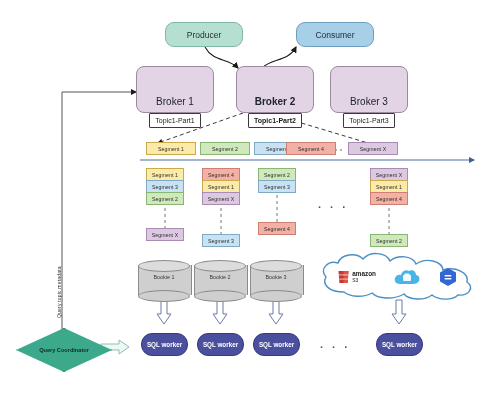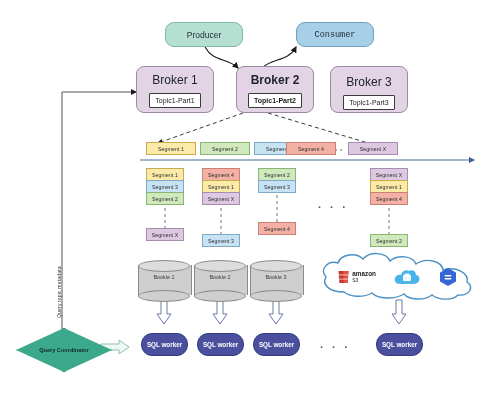--- a/index.html
+++ b/index.html
@@ -7,26 +7,26 @@
     width:500px;height:393px;background:#ffffff;overflow:hidden;
     font-family:"Liberation Sans","DejaVu Sans",sans-serif;
     -webkit-font-smoothing:antialiased;
   }
   #canvas{position:relative;width:500px;height:393px;}
   .node{position:absolute;box-sizing:border-box;display:flex;align-items:center;justify-content:center;text-align:center;}
 
   
   .actor{border-radius:9px;font-size:8.5px;color:#1d2b33;border:1px solid #7b9aa8;}
   .actor.producer{background:#b5dfd0;border-color:#7fb9a5;}
-  .actor.consumer{background:#a8cfe8;border-color:#6f9fc0;font-family:Liberation Mono, monospace;}
+  .actor.consumer{background:#a8cfe8;border-color:#6f9fc0;}
 
   
   .broker{background:#e2d4e4;border:1px solid #9b8aa0;border-radius:8px;
           flex-direction:column;justify-content:flex-start;padding-top:6px;}
-  .broker-label{font-size:12px;color:#20262b;}
+  .broker-label{font-size:10px;color:#20262b;margin-top:23px;}
   .topic-box{margin-top:6px;background:#ffffff;border:1px solid #3a3a3a;
              font-size:7px;color:#1b1b1b;padding:3px 5px;border-radius:1px;
              display:flex;align-items:center;justify-content:center;}
 
   
   .seg{position:absolute;box-sizing:border-box;display:flex;align-items:center;
        justify-content:center;font-size:5.2px;color:#2b2b2b;border:1px solid;letter-spacing:.1px;}
   .s-yellow{background:#fbeaa8;border-color:#c9ab4b;}
   .s-green {background:#cfe9bc;border-color:#8ab673;}
   .s-blue  {background:#c7e2f2;border-color:#7fa9c4;}
@@ -123,21 +123,21 @@
   <div class="node actor consumer" style="left:296px;top:22px;width:78px;height:25px;">Consumer</div>
 
   <div class="node broker" style="left:136px;top:66px;width:78px;height:47px;">
     <span class="broker-label">Broker 1</span>
     <span class="topic-box">Topic1-Part1</span>
   </div>
   <div class="node broker" style="left:236px;top:66px;width:78px;height:47px;font-weight:bold;">
     <span class="broker-label">Broker 2</span>
     <span class="topic-box">Topic1-Part2</span>
   </div>
-  <div class="node broker" style="left:330px;top:66px;width:78px;height:47px;justify-content:center;">
+  <div class="node broker" style="left:330px;top:66px;width:78px;height:47px;">
     <span class="broker-label">Broker 3</span>
     <span class="topic-box">Topic1-Part3</span>
   </div>
 
   <div class="seg s-yellow" style="left:146px;top:142px;width:50px;height:13px;">Segment 1</div>
   <div class="seg s-green" style="left:200px;top:142px;width:50px;height:13px;">Segment 2</div>
   <div class="seg s-blue" style="left:254px;top:142px;width:50px;height:13px;">Segment 3</div>
   <div class="seg s-red" style="left:285px;top:142px;width:50px;height:13px;left:286px;">Segment 4</div>
   <div class="seg s-purple" style="left:348px;top:142px;width:50px;height:13px;">Segment X</div>
 

